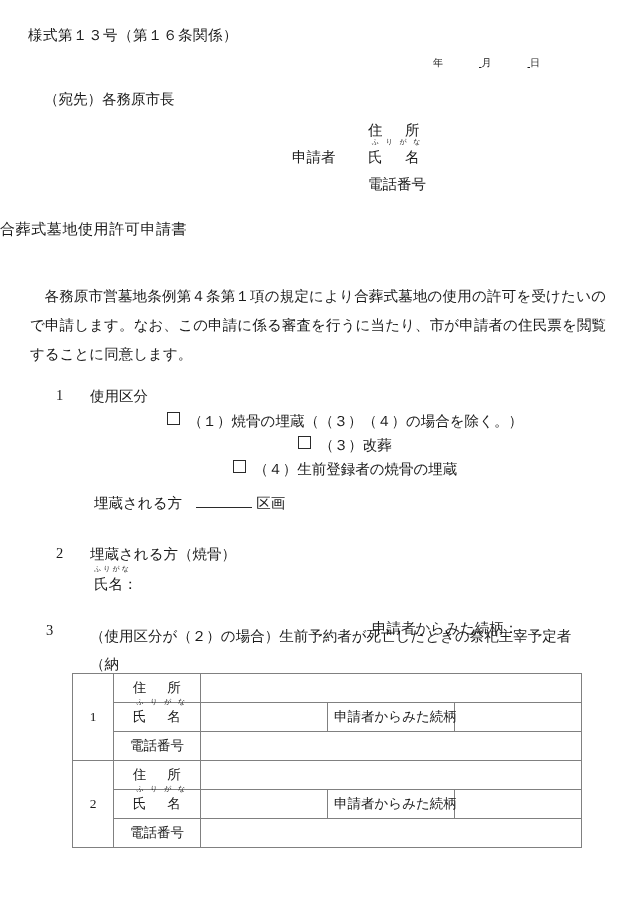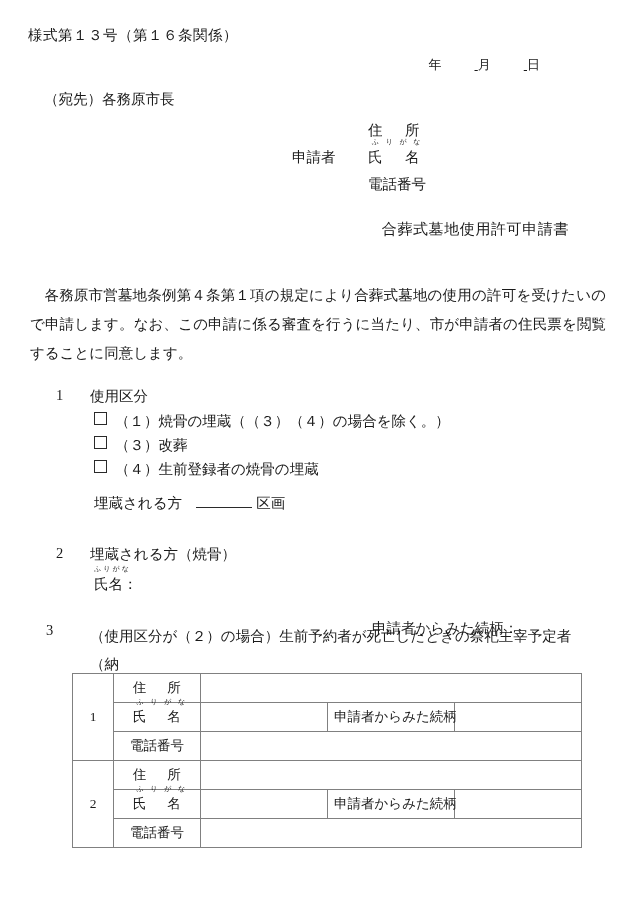--- a/index.html
+++ b/index.html
@@ -31,21 +31,21 @@
     top: 26px;
     font-size: 14.5px;
     letter-spacing: 0.5px;
     white-space: nowrap;
   }
 
   .date-line {
     position: absolute;
     right: 44px;
     top: 56px;
-    font-size: 13px;
+    font-size: 10px;
     white-space: nowrap;
     text-decoration: underline;
   }
   .date-line .d-unit {
     display: inline-block;
     width: 46px;
     text-align: left;
   }
   .date-line .d-unit:last-child {
     width: auto;
@@ -109,36 +109,35 @@
     letter-spacing: 0.95em;
     text-indent: 0.55em;
   }
 
   
   .doc-title {
     position: absolute;
     left: 0;
     right: 15px;
     top: 220px;
-    text-align: right;
+    text-align: left;
     font-size: 15px;
     letter-spacing: 0.6px;
   }
 
   
   .body-para {
     position: absolute;
     left: 30px;
     top: 282px;
     width: 576px;
     font-size: 14.5px;
     line-height: 29px;
     text-align: justify;
     text-indent: 1em;
-    font-family: Liberation Mono, monospace;
   }
 
   
   .section {
     position: absolute;
     font-size: 14.5px;
   }
   .sec-head {
     display: flex;
     white-space: nowrap;
@@ -162,20 +161,21 @@
     margin: 6px 0 0 0;
     padding: 0;
     list-style: none;
   }
   .check-item {
     display: flex;
     align-items: baseline;
     margin-left: 38px;
     height: 24px;
     white-space: nowrap;
+    justify-content: center;
   }
   .checkbox {
     display: inline-block;
     width: 11px;
     height: 11px;
     border: 1px solid #2a2a2a;
     margin-right: 8px;
     flex: none;
     position: relative;
     top: -1px;

